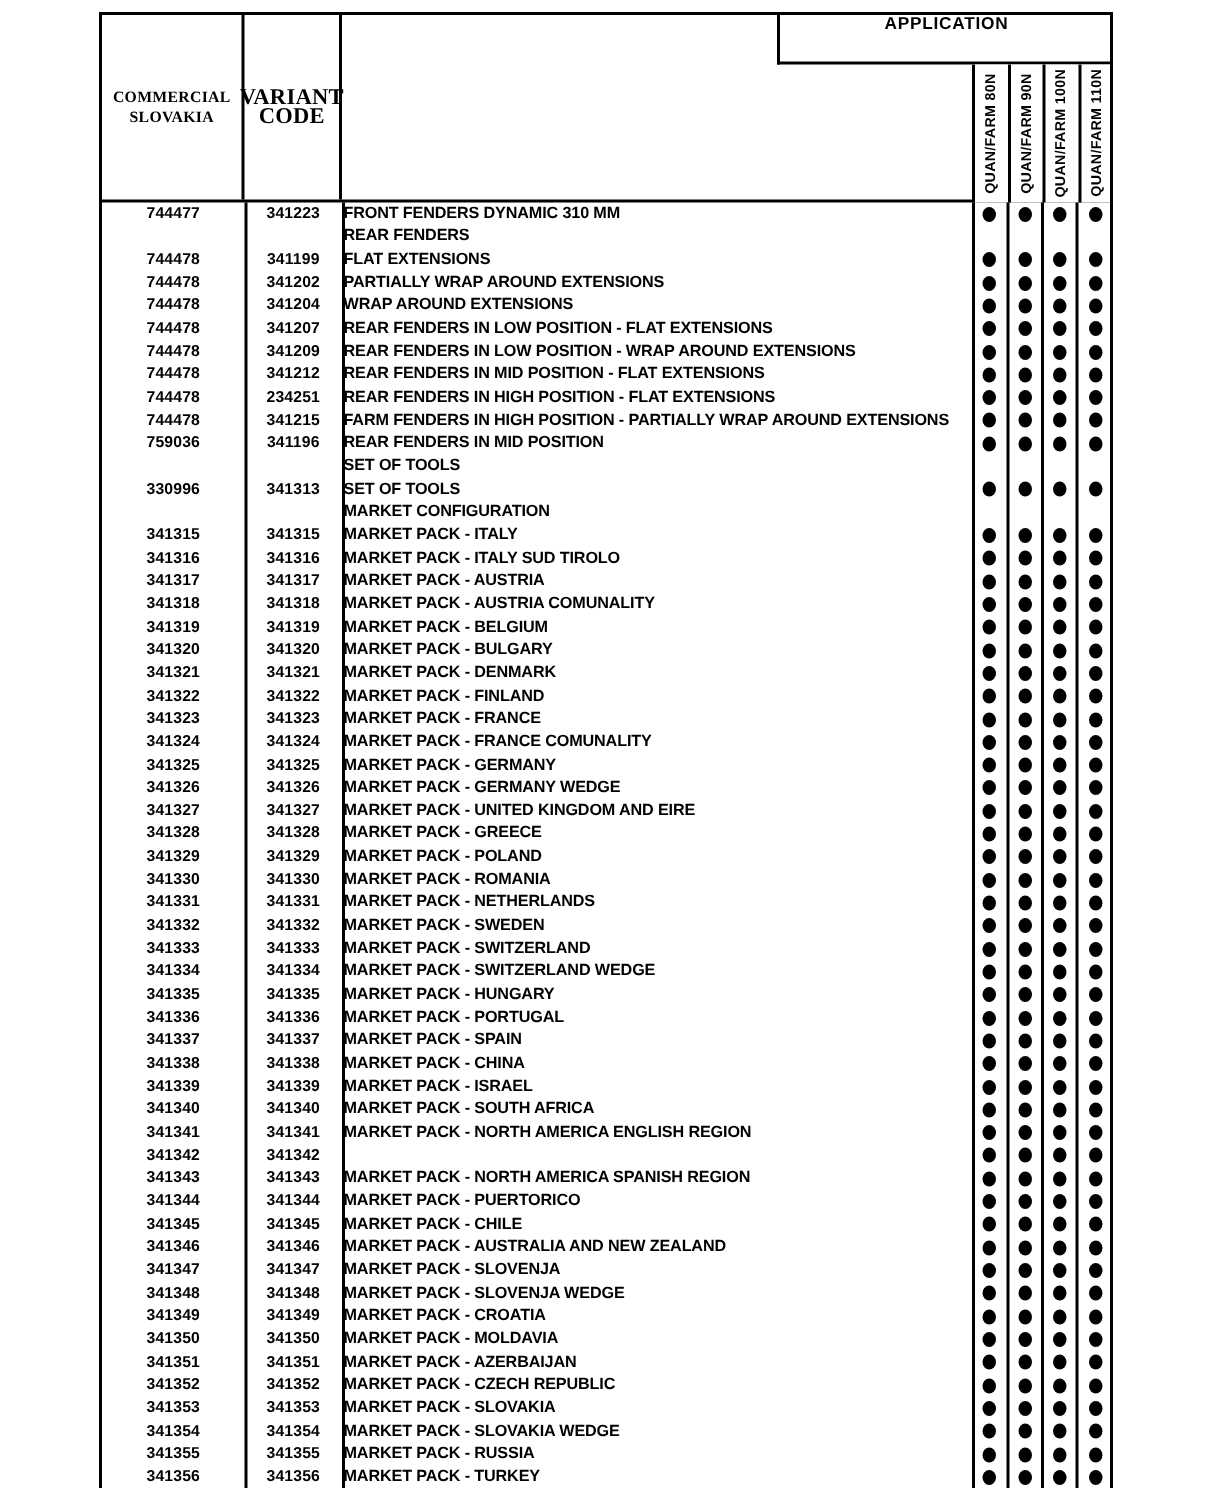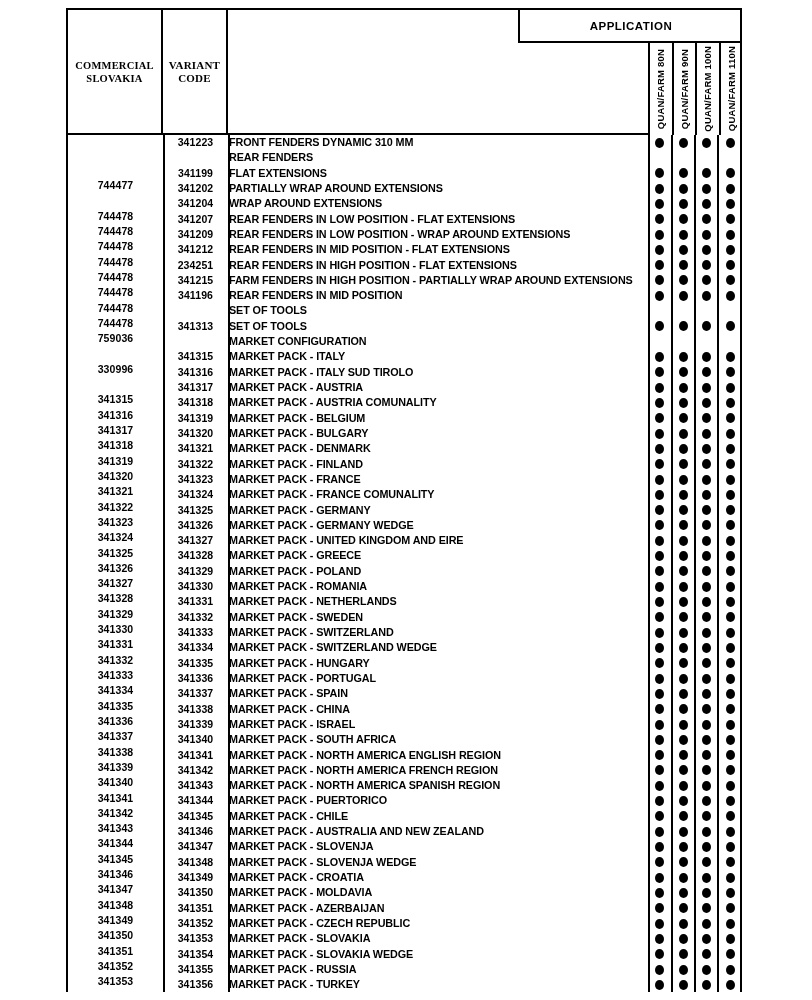--- a/index.html
+++ b/index.html
@@ -65,21 +65,21 @@
     border-right: 2px solid #000;
     font-size: 10.5px;
     line-height: 13px;
     letter-spacing: .2px;
   }
   
   #hdr-variant-code {
     left: 95px;
     width: 65px;
     border-right: 2px solid #000;
-    font-size: 11px;
+    font-size: 15px;
     line-height: 13px;
     letter-spacing: .2px;
   }
   
   #hdr-description {
     left: 160px;
     width: 420px;
     border-right: 2px solid #000;
     font-size: 15px;
     letter-spacing: .4px;
@@ -89,21 +89,21 @@
   #hdr-application {
     position: absolute;
     left: 450px;
     top: 0;
     width: 224px;          
     height: 33px;
     box-sizing: border-box;
     border-left: 2px solid #000;
     border-bottom: 2px solid #000;
     display: flex;
-    align-items: center;
+    align-items: flex-start;
     justify-content: center;
     font-size: 11.5px;
     font-weight: bold;
     letter-spacing: .5px;
     background: #fff;
   }
 
   
   #app-subcols {
     position: absolute;
@@ -174,21 +174,21 @@
   .c-code {
     position: absolute;
     top: 0;
     height: 15.32px;
     line-height: 15.6px;
     text-align: center;
     font-size: 10.5px;
     font-weight: bold;
     letter-spacing: .1px;
   }
-  .c-feature { left: 0;  width: 95px; margin-top: 43px; }
+  .c-feature { left: 0;  width: 95px; }
   .c-code    { left: 95px; width: 65px; }
 
   .c-desc {
     position: absolute;
     left: 160px;
     top: 0;
     width: 418px;
     height: 15.32px;
     line-height: 15.6px;
     padding-left: 1px;
@@ -1051,21 +1051,20 @@
                 <span class="dot"></span>
               </div>
               <div class="dotcell">
                 <span class="dot"></span>
               </div>
             </div>
           </div>
           <div class="row">
             <div class="c-feature">341342</div>
             <div class="c-code">341342</div>
-            <div class="c-desc">MARKET PACK - NORTH AMERICA FRENCH REGION</div>
             <div class="dots">
               <div class="dotcell">
                 <span class="dot"></span>
               </div>
               <div class="dotcell">
                 <span class="dot"></span>
               </div>
               <div class="dotcell">
                 <span class="dot"></span>
               </div>

